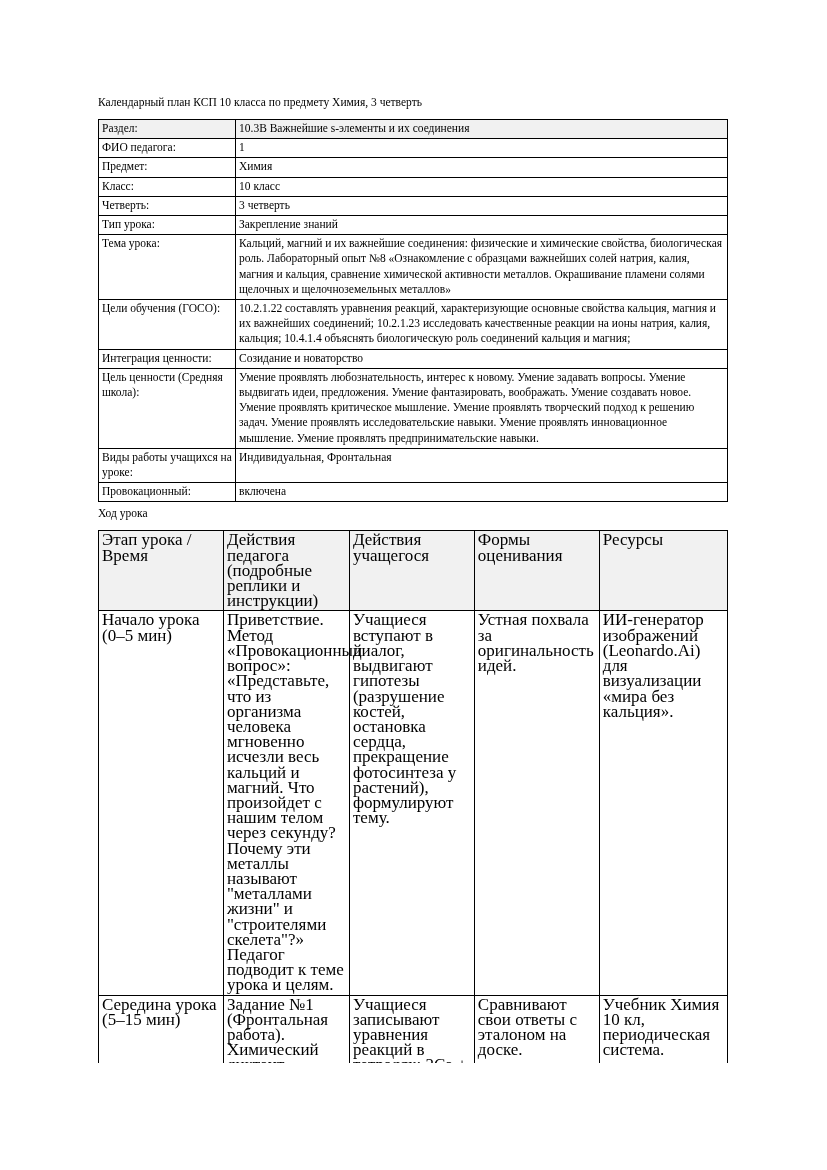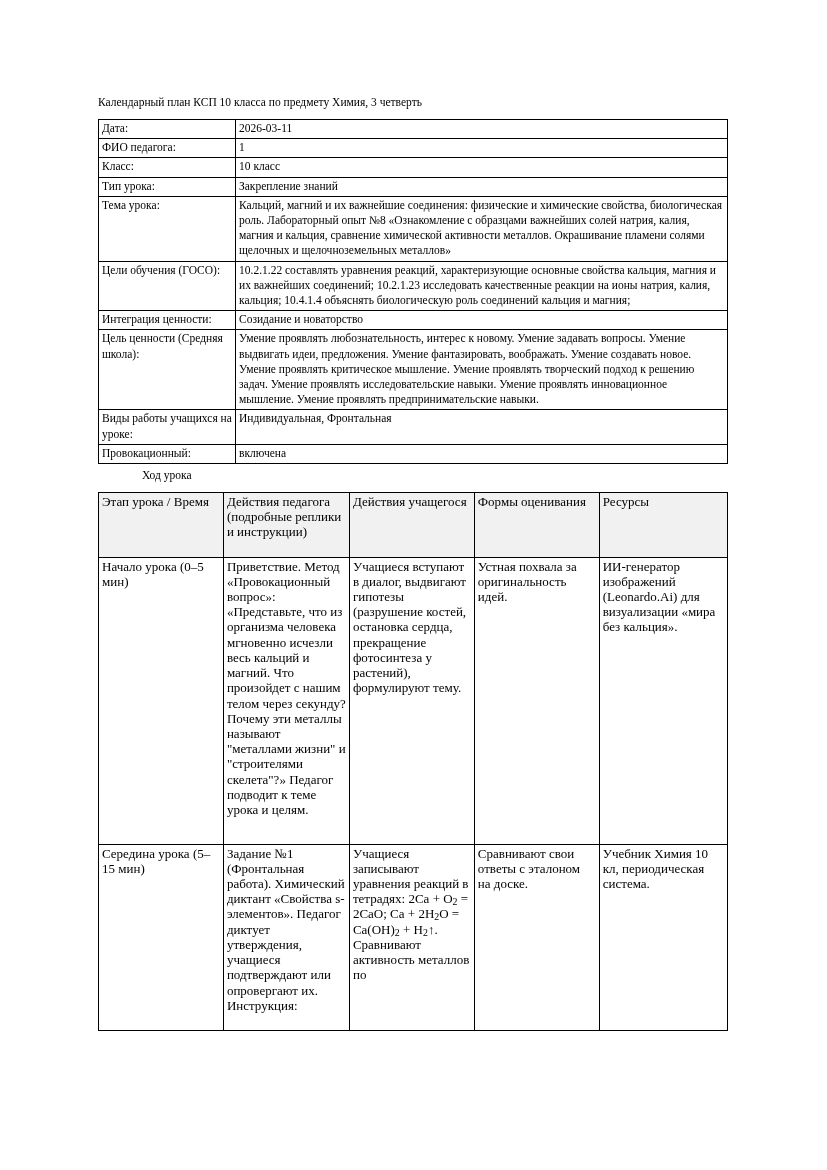--- a/index.html
+++ b/index.html
@@ -26,21 +26,20 @@
     font-size: 11.5px;
     line-height: 15px;
     margin-bottom: 9px;
     white-space: nowrap;
   }
   .section-label {
     font-size: 11.5px;
     line-height: 15px;
     margin-top: 4px;
     margin-bottom: 9px;
-    margin-left: 44px;
   }
   table {
     border-collapse: collapse;
     width: 630px;
     table-layout: fixed;
   }
   table.meta-table td {
     border: 1px solid #000000;
     padding: 1px 3px 2px 3px;
     font-size: 11.5px;
@@ -52,22 +51,22 @@
     width: 130px;
   }
   table.meta-table tr.shaded td {
     background: #f1f1f1;
   }
   table.flow-table {
     margin-top: 0;
   }
   table.flow-table td, table.flow-table th {
     border: 1px solid #000000;
-    padding: 1px 3px 17px 3px;
-    font-size: 13px;
+    padding: 1px 3px 2px 3px;
+    font-size: 17px;
     line-height: 15.2px;
     vertical-align: top;
     text-align: left;
     font-weight: normal;
   }
   table.flow-table thead th {
     background: #f1f1f1;
     height: 44px;
   }
   .col-stage  { width: 112px; }
@@ -93,31 +92,39 @@
 </style>
 </head>
 <body>
 
 <div class="page">
 
   <div class="doc-title">Календарный план КСП 10 класса по предмету Химия, 3 четверть</div>
 
   <table class="meta-table">
     <tbody>
-        <tr>
-          <td class="label">Дата:</td>
-          <td>2026-03-11</td>
+        <tr class="shaded">
+          <td class="label">Раздел:</td>
+          <td>10.3В Важнейшие s-элементы и их соединения</td>
         </tr>
         <tr>
           <td class="label">ФИО педагога:</td>
           <td>1</td>
         </tr>
         <tr>
+          <td class="label">Предмет:</td>
+          <td>Химия</td>
+        </tr>
+        <tr>
           <td class="label">Класс:</td>
           <td>10 класс</td>
+        </tr>
+        <tr>
+          <td class="label">Четверть:</td>
+          <td>3 четверть</td>
         </tr>
         <tr>
           <td class="label">Тип урока:</td>
           <td>Закрепление знаний</td>
         </tr>
         <tr>
           <td class="label">Тема урока:</td>
           <td>Кальций, магний и их важнейшие соединения: физические и химические свойства, биологическая роль. Лабораторный опыт №8 «Ознакомление с образцами важнейших солей натрия, калия, магния и кальция, сравнение химической активности металлов. Окрашивание пламени солями щелочных и щелочноземельных металлов»</td>
         </tr>
         <tr>

